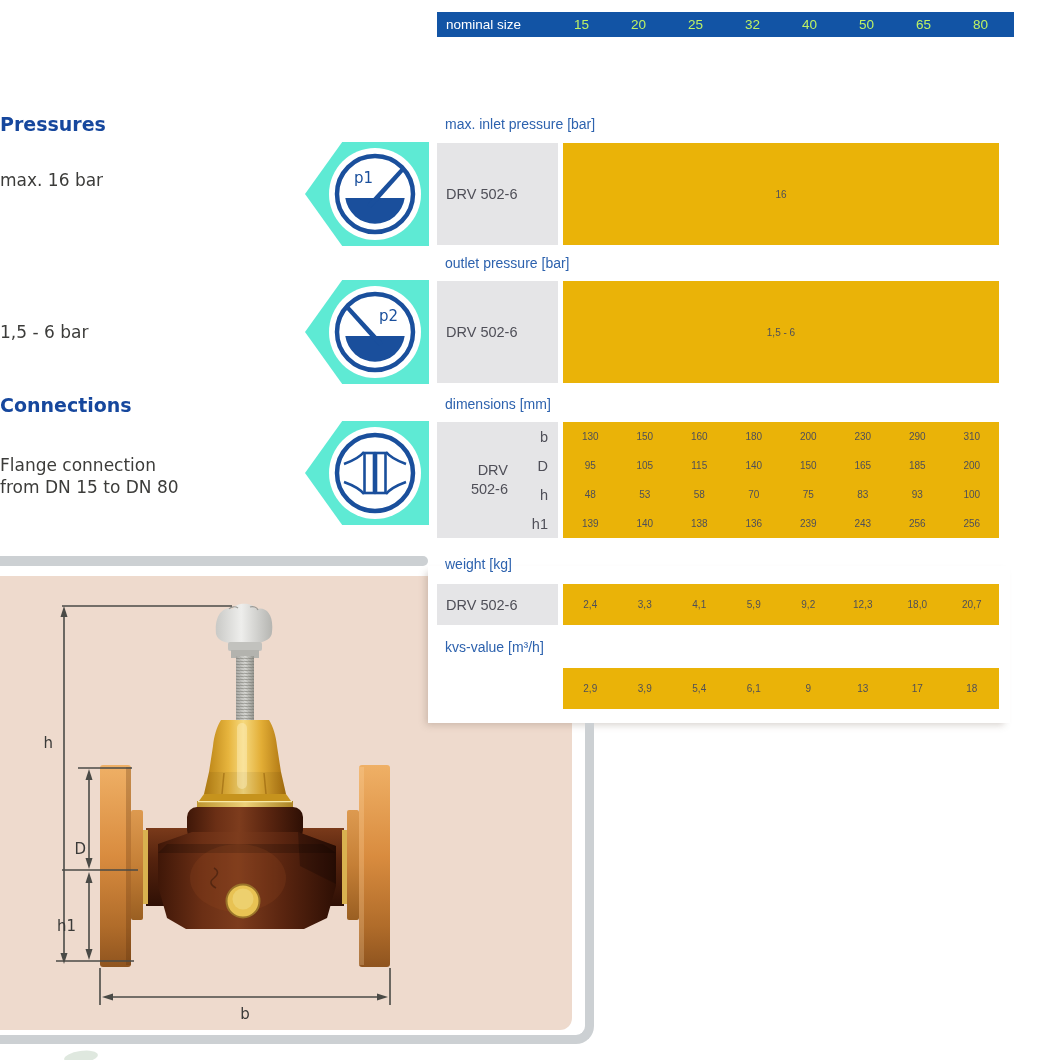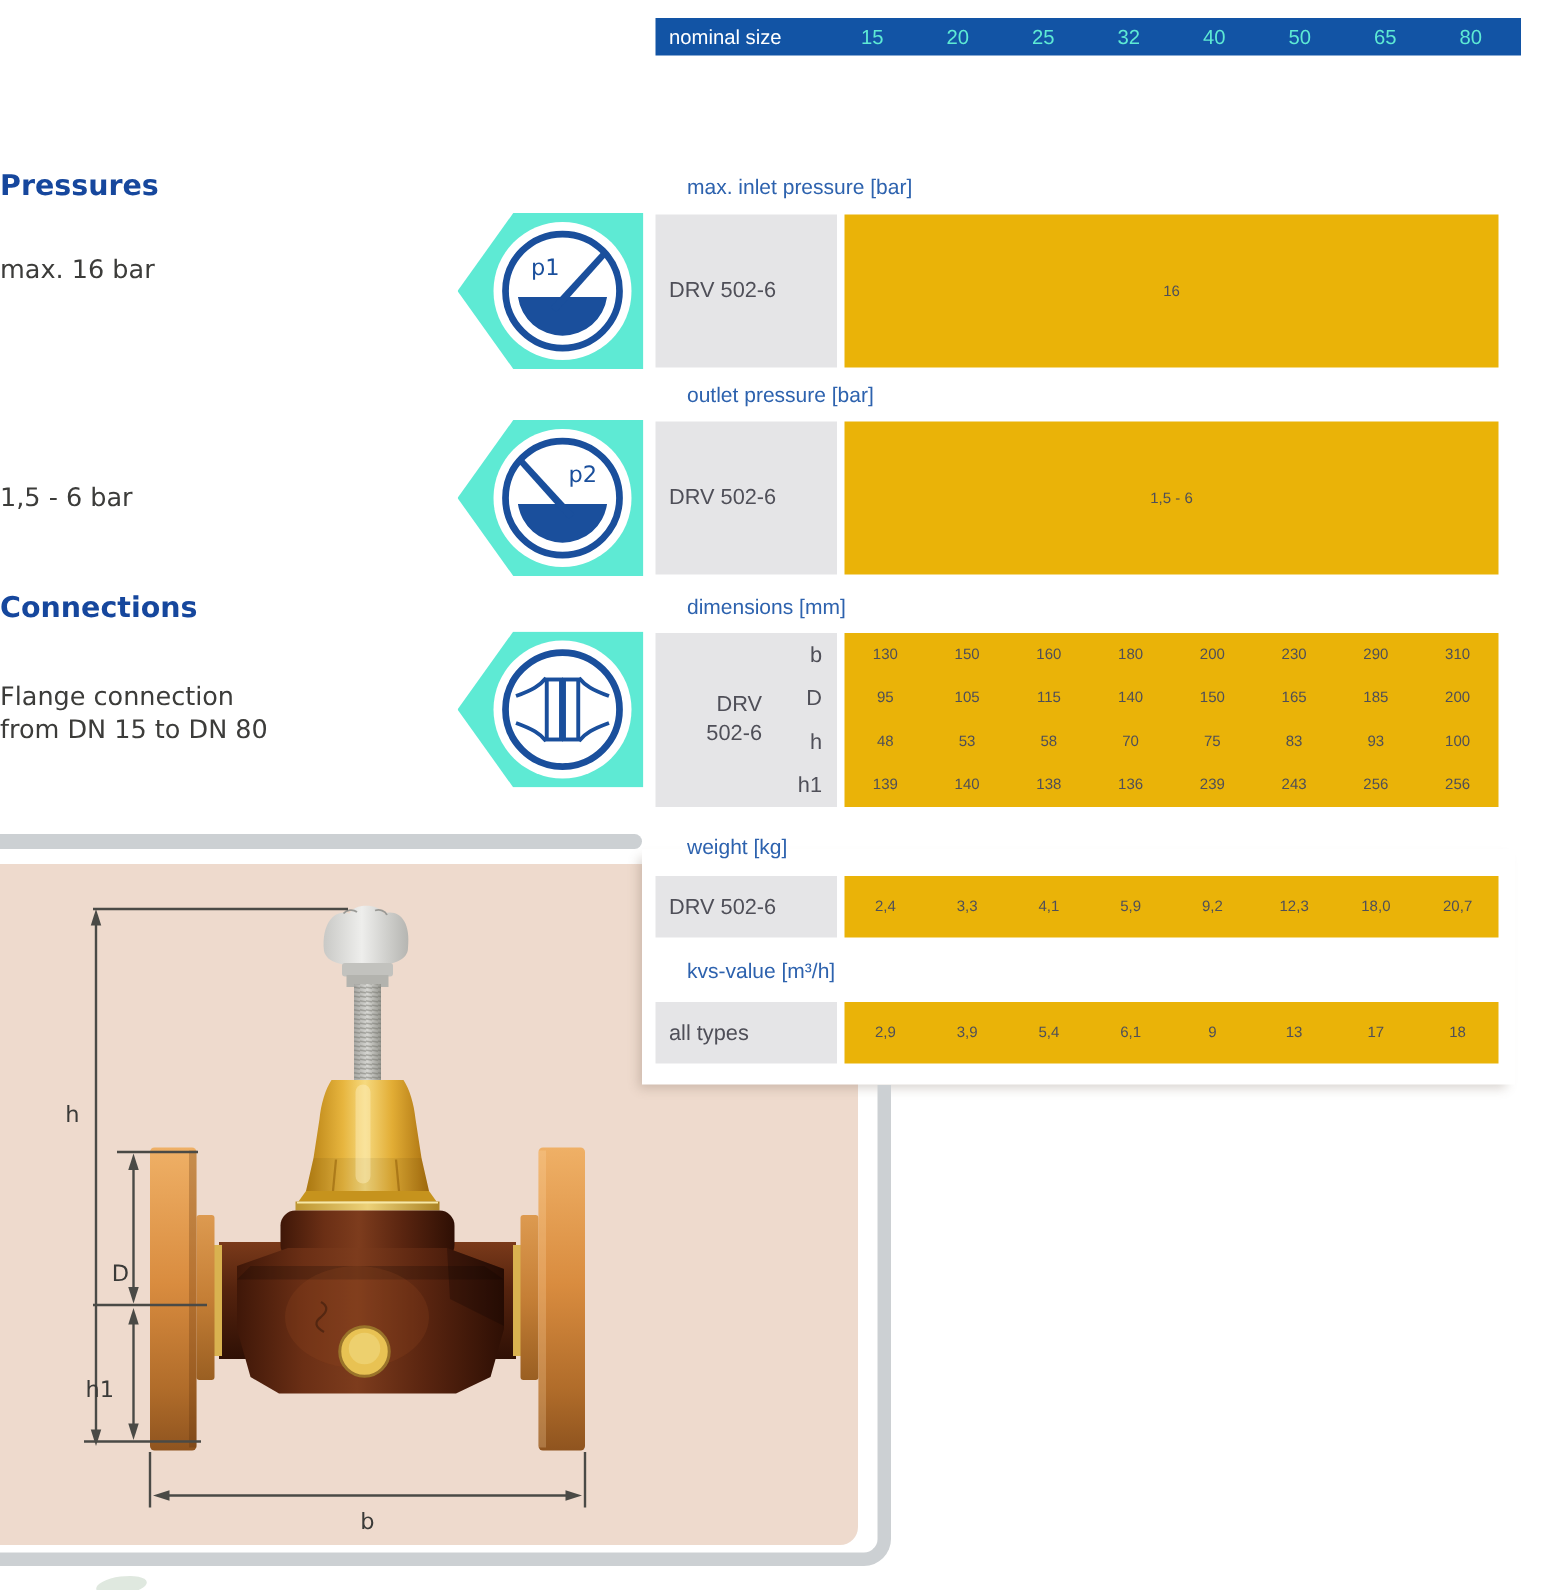--- a/index.html
+++ b/index.html
@@ -3,35 +3,35 @@
 <meta charset="utf-8">
 <style>
   html,body{margin:0;padding:0;background:#fff;}
   .page{position:relative;width:1038px;height:1060px;background:#fff;overflow:hidden;
         font-family:"Liberation Sans",sans-serif;-webkit-font-smoothing:antialiased;}
 
   
   .hdr-bar{position:absolute;left:437px;top:12px;width:562px;height:25px;background:#1254a5;padding-left:15px;}
   .hdr-label{position:absolute;left:9px;top:0;height:25px;line-height:25px;color:#fff;font-size:13.5px;}
   .ngrid{display:grid;grid-template-columns:repeat(8,1fr);align-items:center;text-align:center;height:100%;}
-  .hdr-grid{position:absolute;left:126px;top:0;width:436px;height:25px;color:#5eead4;font-size:13.5px;gap:20px;}
+  .hdr-grid{position:absolute;left:126px;top:0;width:436px;height:25px;color:#bef264;font-size:13.5px;gap:20px;}
 
   
   .leftblock{position:absolute;left:0;width:292px;text-align:left;font-family:"DejaVu Sans",sans-serif;}
   .heading{color:#16479d;font-size:19px;font-weight:bold;}
   .lefttext{color:#3c3c3a;font-size:17px;}
   .two-line{line-height:22px;}
 
   
   .pent{position:absolute;left:305px;width:124px;height:104px;background:#5eead4;
         clip-path:polygon(0 50%,30% 0,100% 0,100% 100%,30% 100%);}
   .pent svg{position:absolute;left:22px;top:4px;}
 
   
-  .tlabel{position:absolute;left:445px;color:#2d62ae;font-size:14px;margin-left:13px;}
+  .tlabel{position:absolute;left:445px;color:#2d62ae;font-size:14px;}
   .trow{position:absolute;left:437px;width:562px;}
   .cell-gray{position:absolute;left:0;top:0;bottom:0;width:121px;background:#e5e5e7;
              color:#4f4f58;font-size:14.5px;display:flex;align-items:center;}
   .cell-gray .rl{padding-left:9px;}
   .cell-lav{position:absolute;left:126px;top:0;bottom:0;width:436px;background:#eab308;
             color:#4f4f58;font-size:10px;}
   .center-val{display:flex;align-items:center;justify-content:center;height:100%;}
   .dims-gray{display:flex;align-items:stretch;}
   .dims-gray .drv{flex:1;align-self:center;text-align:right;line-height:19px;padding-left:2px;}
   .dims-gray .dimcol{width:40px;padding-right:10px;display:grid;grid-template-rows:repeat(4,29px);
@@ -336,23 +336,20 @@
           <span>9,2</span>
           <span>12,3</span>
           <span>18,0</span>
           <span>20,7</span>
       </div>
     </div>
   </div>
 
   <div class="tlabel" style="top:639px;z-index:3;">kvs-value [m³/h]</div>
   <div class="trow" style="top:668px;height:41px;z-index:3;">
-    <div class="cell-gray">
-      <span class="rl">all types</span>
-    </div>
     <div class="cell-lav">
       <div class="ngrid">
         <span>2,9</span>
           <span>3,9</span>
           <span>5,4</span>
           <span>6,1</span>
           <span>9</span>
           <span>13</span>
           <span>17</span>
           <span>18</span>

